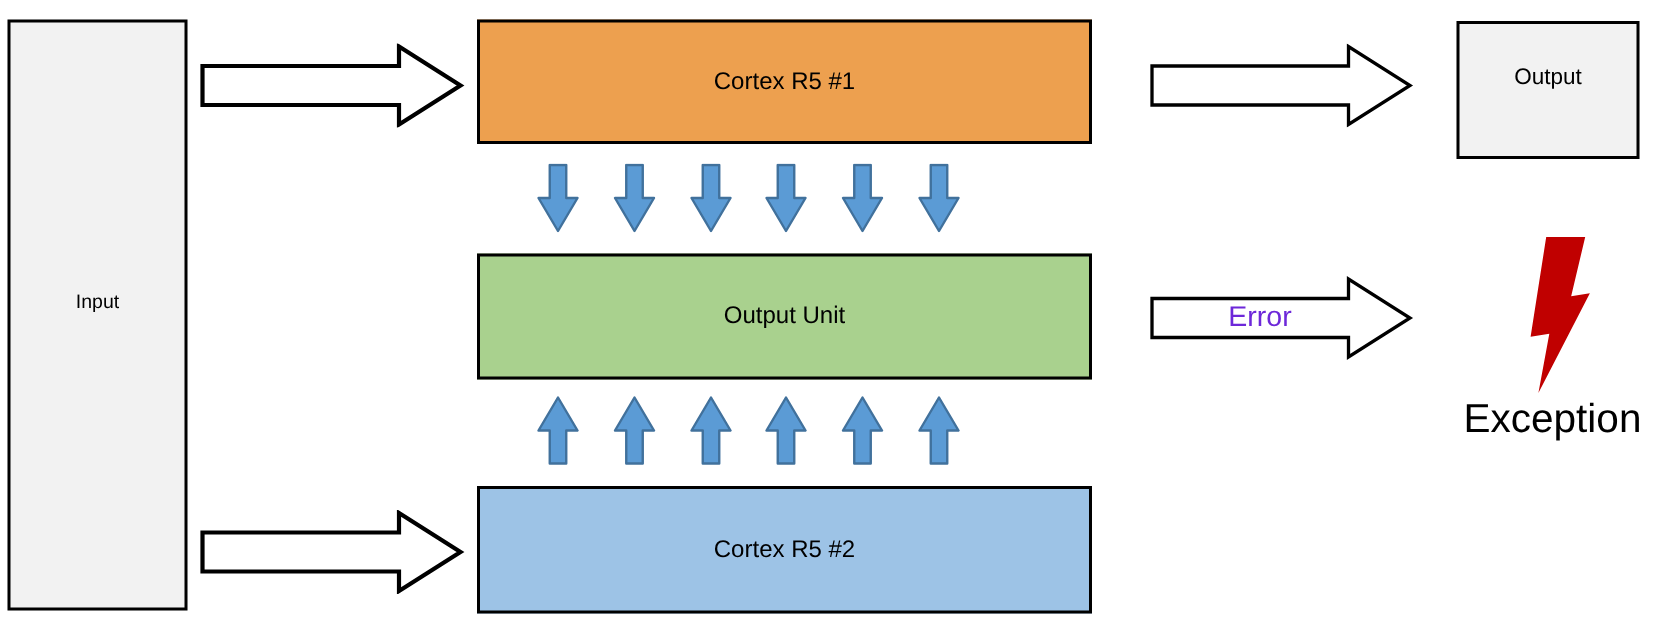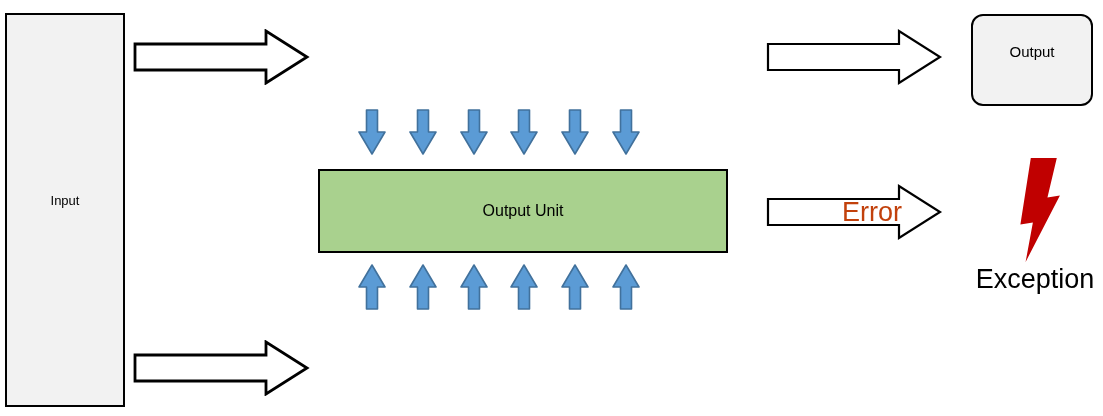--- a/index.html
+++ b/index.html
@@ -11,33 +11,33 @@
   .node {
     position:absolute; border:2.5px solid #000;
     display:flex; align-items:center; justify-content:center;
   }
   .node-label { font-size:16px; color:#000; white-space:nowrap; }
   #node-input   { left:5px;   top:13px;  width:120px; height:394px; }
   #node-input .node-label { font-size:13px; padding-bottom:20px; }
   #node-cortex1 { left:318px; top:13px;  width:410px; height:83px; }
   #node-compare { left:318px; top:169px; width:410px; height:84px; }
   #node-cortex2 { left:318px; top:324px; width:410px; height:85px; }
-  #node-output  { left:971px; top:14px;  width:122px; height:92px;border-radius:12px; }
+  #node-output  { left:971px; top:14px;  width:122px; height:92px; }
   #node-output .node-label { font-size:15px; padding-bottom:18px; }
 
   .hollow-arrow-wrap { position:absolute; width:178px; height:56px; }
   .hollow-arrow-wrap svg { display:block; }
   #arrow-input-cortex1 { left:133px; top:29px; }
   #arrow-input-cortex2 { left:133px; top:340px; }
   #arrow-cortex1-output { left:766px; top:29px; }
   #arrow-error { left:766px; top:184px; }
   .error-label {
     position:absolute; left:0; top:1px; width:148px; height:54px;
     display:flex; align-items:center; justify-content:center;
-    font-size:27px; color:#c2410c;margin-left:32px;
+    font-size:19px; color:#6d28d9;
   }
 
   .bus { position:absolute; left:357px; width:284px; height:46px;
          display:flex; justify-content:space-between; }
   #bus-down { top:109px; }
   #bus-up   { top:264px; }
   .bus svg { display:block; }
 
   #exception-bolt { position:absolute; left:1009px; top:158px; }
   .exception-label {
@@ -47,25 +47,31 @@
 </style>
 </head>
 <body>
 
 <div class="canvas">
 
   <div class="node" id="node-input" style="background-color: rgb(242, 242, 242); border-color: rgb(0, 0, 0);">
     <span class="node-label">Input</span>
   </div>
 
+  <div class="node" id="node-cortex1" style="background-color: rgb(237, 160, 79); border-color: rgb(0, 0, 0);">
+    <span class="node-label">Cortex R5 #1</span>
+  </div>
 
   <div class="node" id="node-compare" style="background-color: rgb(169, 209, 142); border-color: rgb(0, 0, 0);">
     <span class="node-label">Output Unit</span>
   </div>
 
+  <div class="node" id="node-cortex2" style="background-color: rgb(157, 195, 230); border-color: rgb(0, 0, 0);">
+    <span class="node-label">Cortex R5 #2</span>
+  </div>
 
   <div class="node" id="node-output" style="background-color: rgb(242, 242, 242); border-color: rgb(0, 0, 0);">
     <span class="node-label">Output</span>
   </div>
 
   <div class="hollow-arrow-wrap" id="arrow-input-cortex1">
     <svg width="178" height="56" viewBox="0 0 178 56">
       <polygon points="2,15 133,15 133,2 174,28 133,54 133,41 2,41" stroke-width="2.8" stroke-linejoin="miter" fill="#FFFFFF" stroke="#000000"></polygon>
     </svg>
   </div>

